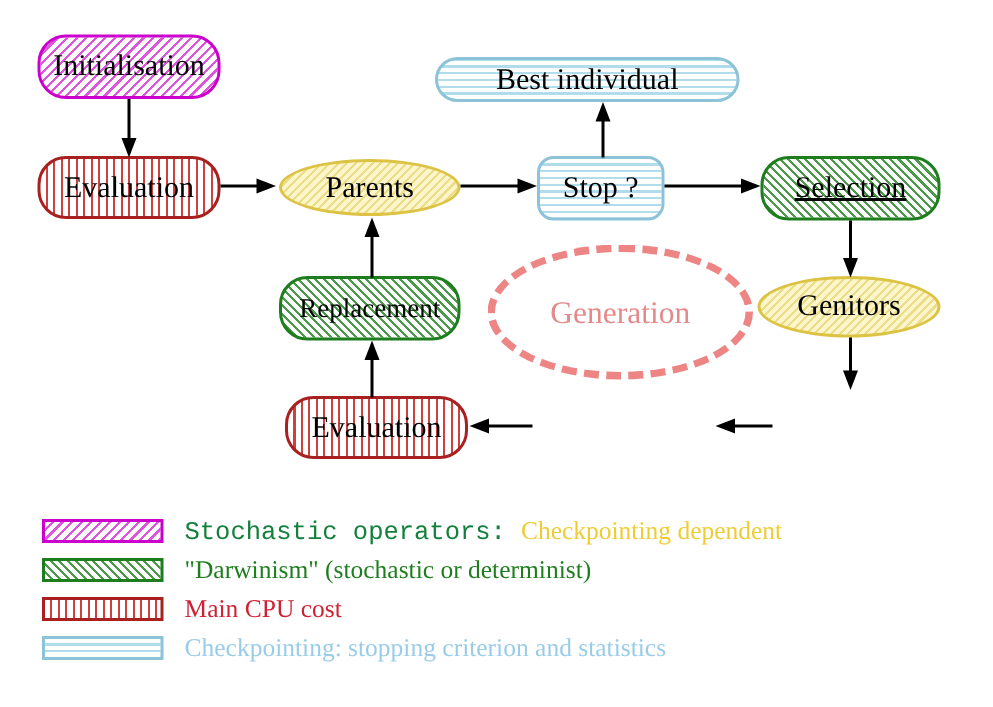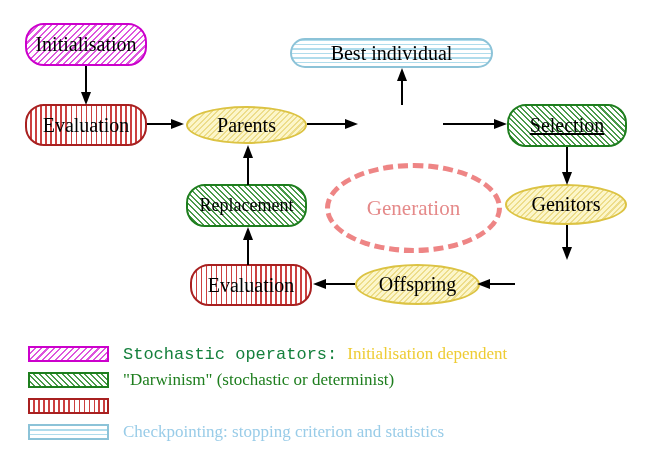--- a/index.html
+++ b/index.html
@@ -51,31 +51,31 @@
 <div class="canvas">
 
   <div class="node hatch-magenta" style="left:25px;top:23px;width:122px;height:43px;">Initialisation</div>
 
   <div class="node hatch-red" style="left:25px;top:104px;width:122px;height:42px;">Evaluation</div>
 
   <div class="node hatch-cyan" style="left:290px;top:38px;width:203px;height:30px;">Best individual</div>
 
   <div class="node ellipse-yellow" style="left:186px;top:106px;width:121px;height:38px;">Parents</div>
 
+  <div class="node hatch-cyan rounded" style="left:358px;top:104px;width:85px;height:43px;">Stop ?</div>
 
   <div class="node hatch-green" style="left:507px;top:104px;width:120px;height:43px;text-decoration:underline;">Selection</div>
 
   <div class="node hatch-green mid-text" style="left:186px;top:184px;width:121px;height:43px;">Replacement</div>
 
   <div class="node dashed-ellipse" style="left:325px;top:163px;width:177px;height:90px;">Generation</div>
 
   <div class="node ellipse-yellow" style="left:505px;top:184px;width:122px;height:41px;">Genitors</div>
 
 
-  <div class="node ellipse-yellow" style="left:355px;top:264px;width:125px;height:41px;">Offspring</div>
 
   <div class="node hatch-red" style="left:190px;top:264px;width:122px;height:42px;">Evaluation</div>
 
   <div>
     <div class="vline" style="left:85px;top:66px;height:27px;"></div>
     <div class="tri tri-down" style="left:81px;top:92px;"></div>
   </div>
 
   <div>
     <div class="hline" style="left:147px;top:123px;width:25px;"></div>
@@ -123,31 +123,32 @@
   </div>
 
   <div>
     <div class="vline" style="left:247px;top:157px;height:28px;"></div>
     <div class="tri tri-up" style="left:243px;top:145px;"></div>
   </div>
 
   <div class="lg-row" style="top:345px;">
     <div class="swatch hatch-magenta"></div>
     <div class="lg-text">
-      <span class="t-magenta">Stochastic operators:</span><span class="t-gold">Initialisation dependent</span>
+      <span class="t-magenta">Stochastic operators:</span><span class="t-gold">Checkpointing dependent</span>
     </div>
   </div>
 
   <div class="lg-row" style="top:371px;">
     <div class="swatch hatch-green"></div>
     <div class="lg-text t-green">"Darwinism" (stochastic or determinist)</div>
   </div>
 
   <div class="lg-row" style="top:397px;">
     <div class="swatch hatch-red"></div>
+    <div class="lg-text t-crimson">Main CPU cost</div>
   </div>
 
   <div class="lg-row" style="top:423px;">
     <div class="swatch hatch-cyan"></div>
     <div class="lg-text t-lightblue">Checkpointing: stopping criterion and statistics</div>
   </div>
 
 </div>
 
 </body></html>

